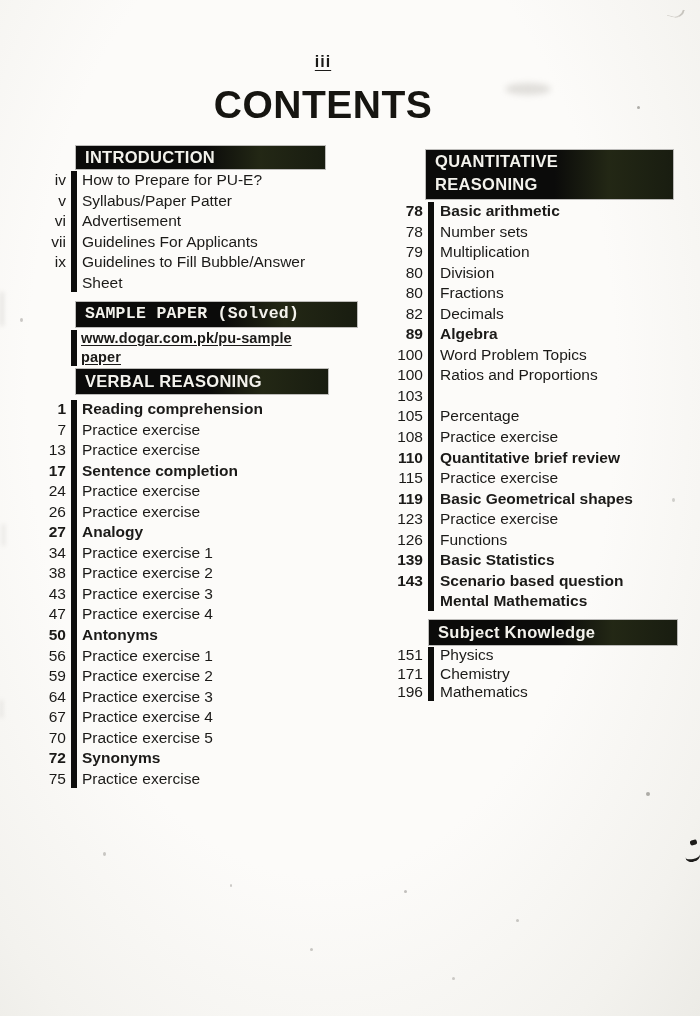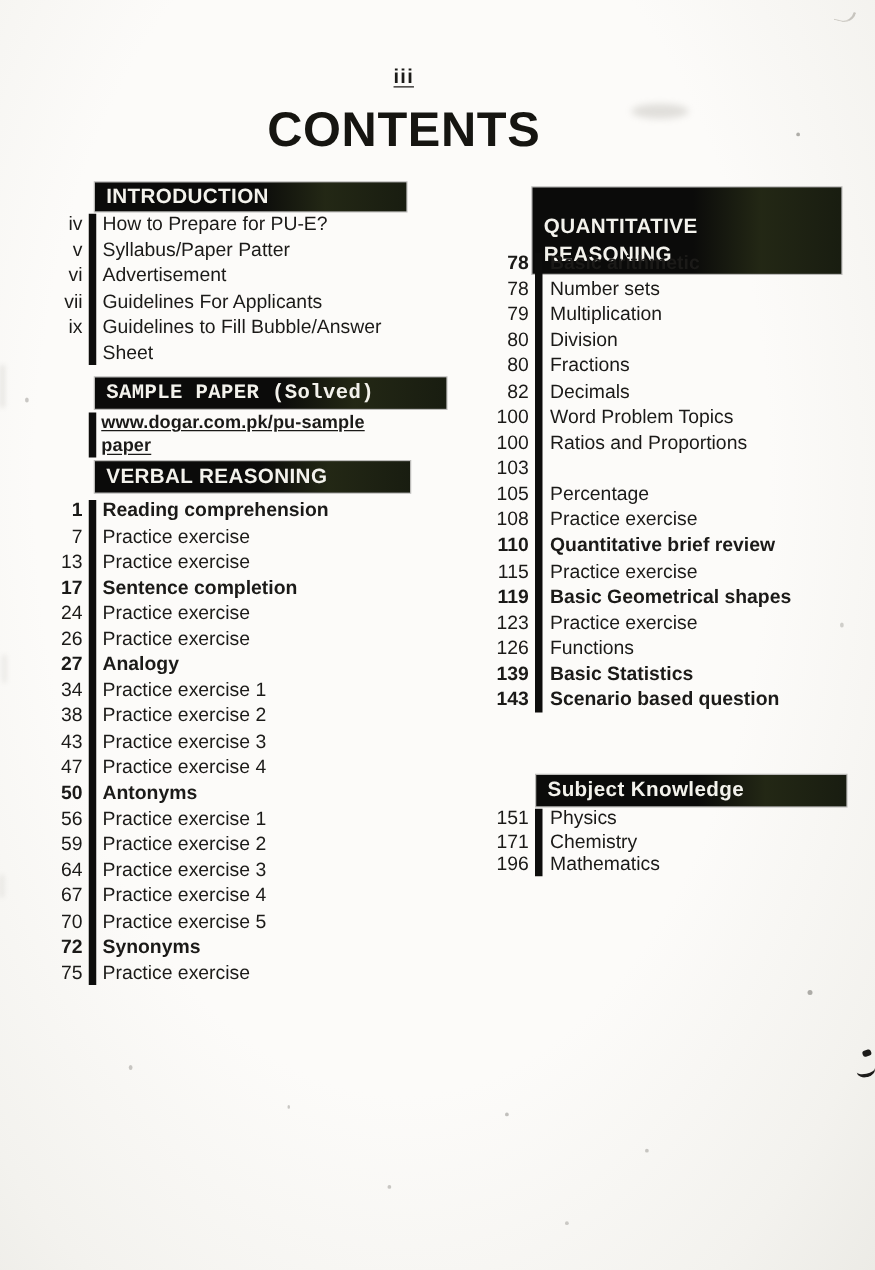--- a/index.html
+++ b/index.html
@@ -180,21 +180,21 @@
         <span class="lbl">Synonyms</span>
       </div>
       <div class="row">
         <span class="num">75</span>
         <span class="lbl">Practice exercise</span>
       </div>
     </div>
 </div>
 
 <div class="col-r">
-  <div class="hdr" style="left:426px;top:150px;width:247px;padding-top:20px;padding-bottom:3px;">
+  <div class="hdr" style="left:426px;top:150px;width:247px;padding-top:0;padding-bottom:3px;">
     <span class="hline">QUANTITATIVE</span>
     <span class="hline">REASONING</span>
   </div>
   <div class="items" style="left:392px;top:201px;width:300px;">
       <div class="row bold">
         <span class="num">78</span>
         <span class="lbl">Basic arithmetic</span>
       </div>
       <div class="row">
         <span class="num">78</span>
@@ -209,20 +209,24 @@
         <span class="lbl">Division</span>
       </div>
       <div class="row">
         <span class="num">80</span>
         <span class="lbl">Fractions</span>
       </div>
       <div class="row">
         <span class="num">82</span>
         <span class="lbl">Decimals</span>
       </div>
+      <div class="row bold">
+        <span class="num">89</span>
+        <span class="lbl">Algebra</span>
+      </div>
       <div class="row">
         <span class="num">100</span>
         <span class="lbl">Word Problem Topics</span>
       </div>
       <div class="row">
         <span class="num">100</span>
         <span class="lbl">Ratios and Proportions</span>
       </div>
       <div class="row">
         <span class="num">103</span>
@@ -255,20 +259,24 @@
         <span class="num">126</span>
         <span class="lbl">Functions</span>
       </div>
       <div class="row bold">
         <span class="num">139</span>
         <span class="lbl">Basic Statistics</span>
       </div>
       <div class="row bold">
         <span class="num">143</span>
         <span class="lbl">Scenario based question</span>
+      </div>
+      <div class="row bold">
+        <span class="num"></span>
+        <span class="lbl">Mental Mathematics</span>
       </div>
     </div>
 
   <div class="hdr" style="left:429px;top:620px;width:248px;">Subject Knowledge</div>
   <div class="items tight" style="left:392px;top:646px;width:300px;">
       <div class="row">
         <span class="num">151</span>
         <span class="lbl">Physics</span>
       </div>
       <div class="row">

